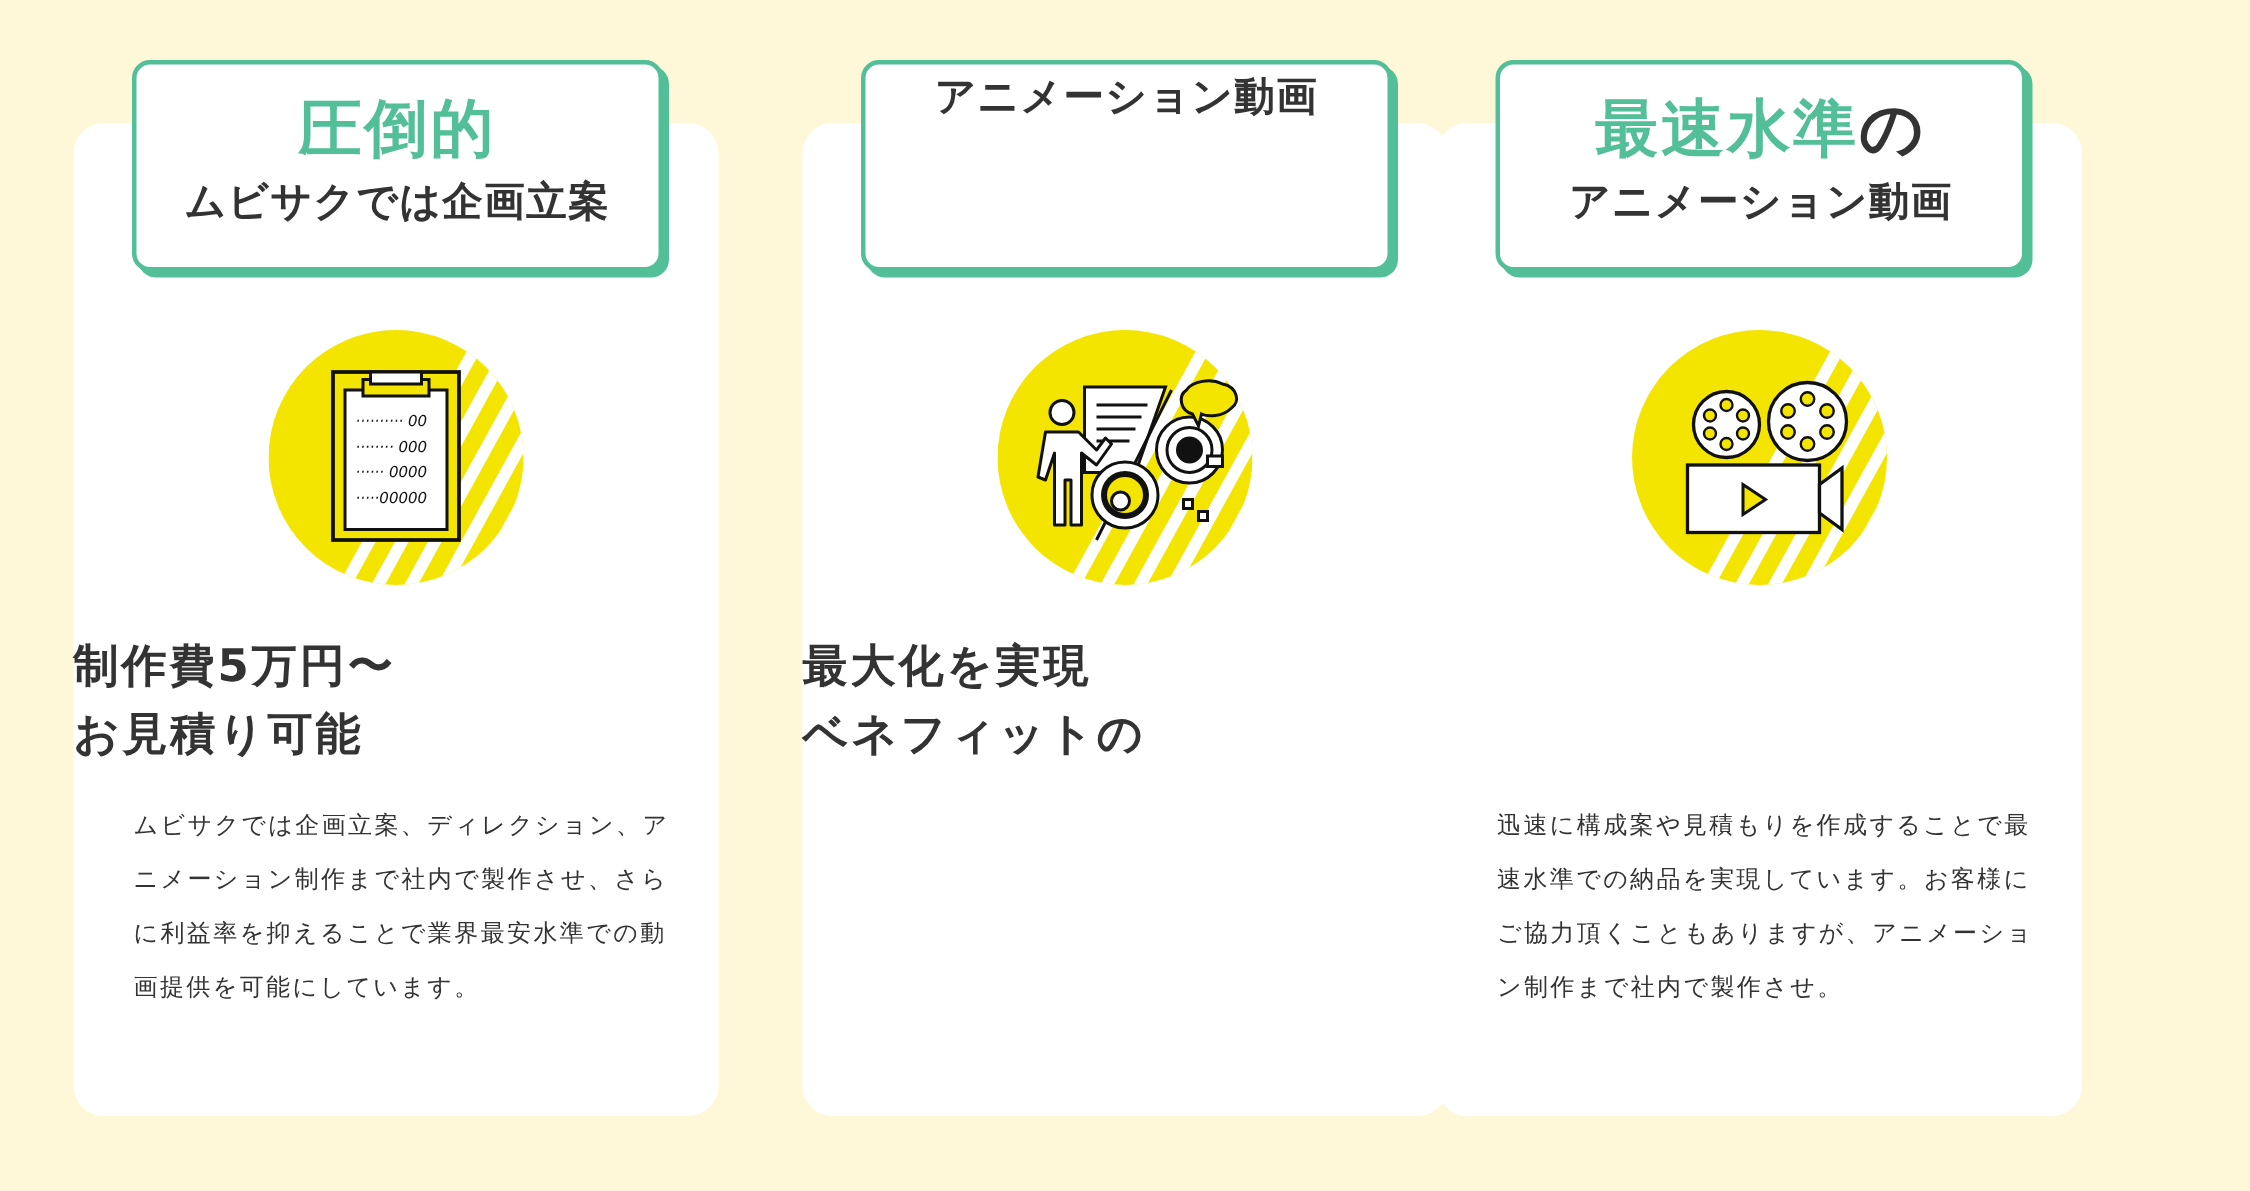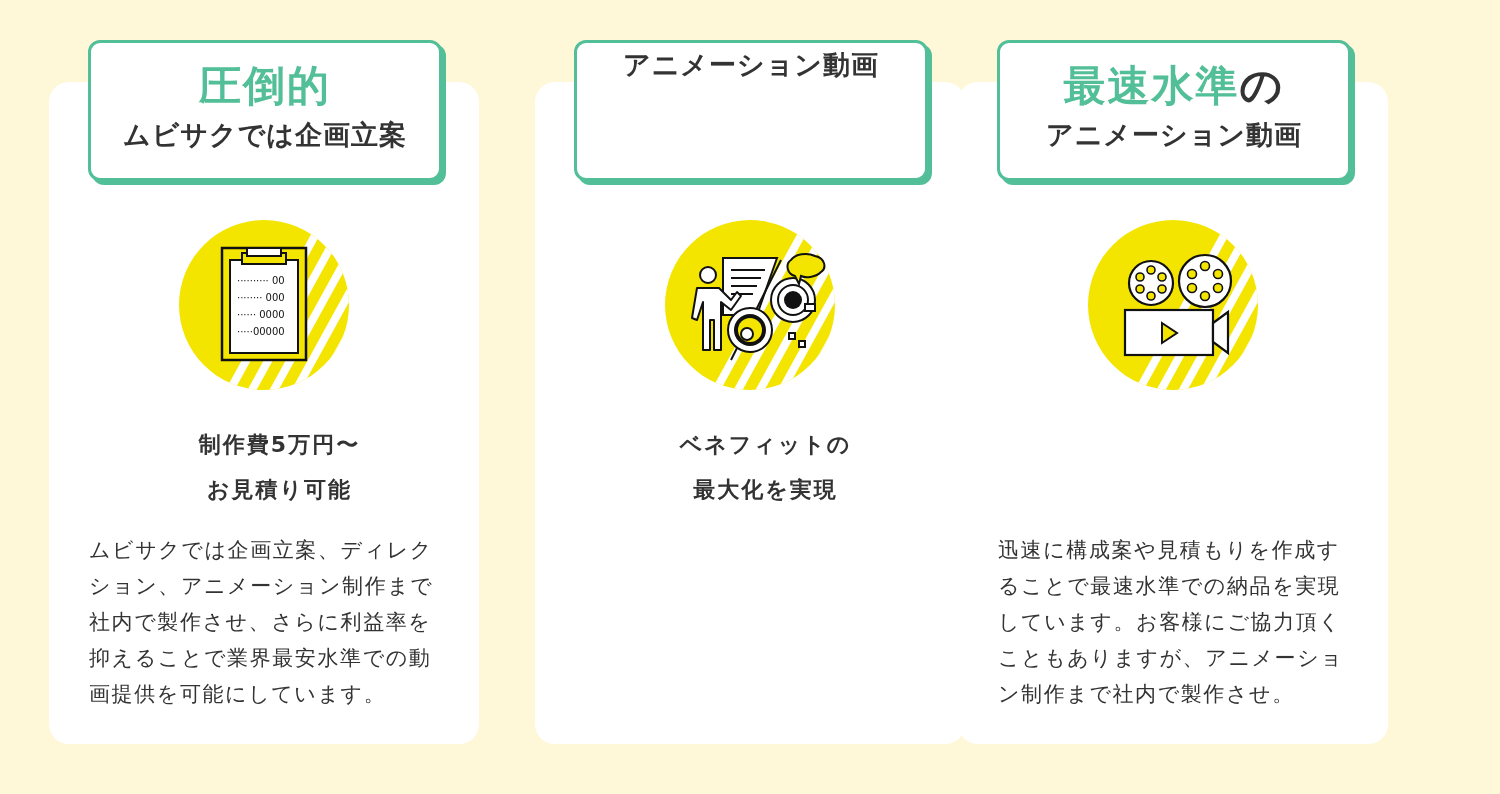--- a/index.html
+++ b/index.html
@@ -55,41 +55,41 @@
     line-height: 36px;
     letter-spacing: 1px;
     color: #333333;
   }
   .illus {
     position: absolute;
     left: 130px;
     top: 220px;
     width: 170px;
     height: 170px;
+    font-style: italic;
   }
   .illus svg { width: 170px; height: 170px; display: block; }
   .headline {
     position: absolute;
     left: 0;
     top: 422px;
     width: 430px;
-    text-align: center;
-    font-size: 22px;
+    text-align: left;
+    font-size: 30px;
     font-weight: bold;
     line-height: 45px;
     letter-spacing: 2px;
     color: #333333;
-    padding-left: 31px;
   }
   .body-text {
     position: absolute;
     left: 40px;
     top: 532px;
     width: 362px;
-    font-size: 21px;
+    font-size: 16px;
     line-height: 36px;
     letter-spacing: 1.6px;
     color: #333333;
   }
 </style>
 </head>
 <body>
 
 <div class="card-wrap" style="left:49px;">
   <div class="card"></div>
@@ -176,22 +176,22 @@
       <circle cx="128" cy="80" r="9" fill="#111"></circle>
       <rect x="140" y="84" width="10" height="7" fill="#fff" stroke="#111" stroke-width="2"></rect>
 
       <path d="M130,56 C122,54 120,44 126,40 C130,34 142,32 150,36 C160,38 162,48 156,52 C150,58 140,58 136,56 L134,64 Z" fill="#f4e500" stroke="#111" stroke-width="2"></path>
 
       <rect x="124" y="113" width="6" height="6" fill="#fff" stroke="#111" stroke-width="2"></rect>
       <rect x="134" y="121" width="6" height="6" fill="#fff" stroke="#111" stroke-width="2"></rect>
     </svg>
   </div>
   <div class="headline">
+    <div>最大化を実現</div>
     <div>ベネフィットの</div>
-    <div>最大化を実現</div>
   </div>
 </div>
 
 <div class="card-wrap" style="left:958px;">
   <div class="card"></div>
   <div class="title-box">
     <div class="title-main"><span class="title-accent">最速水準</span><span class="title-dark">の</span></div>
     <div class="title-sub">アニメーション動画</div>
   </div>
   <div class="illus">

